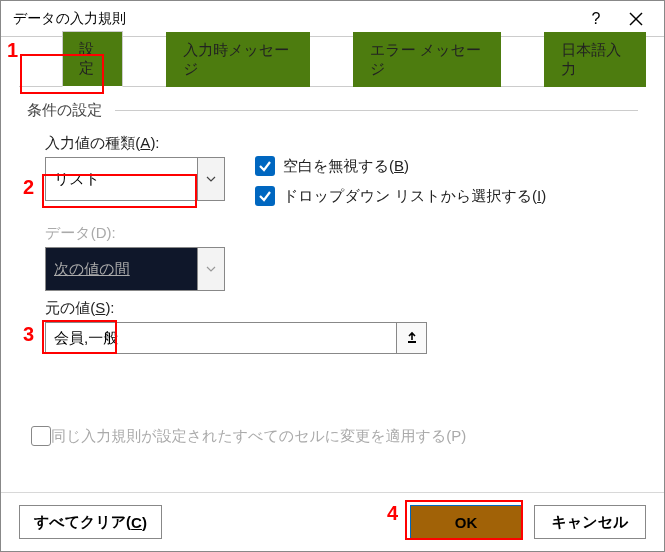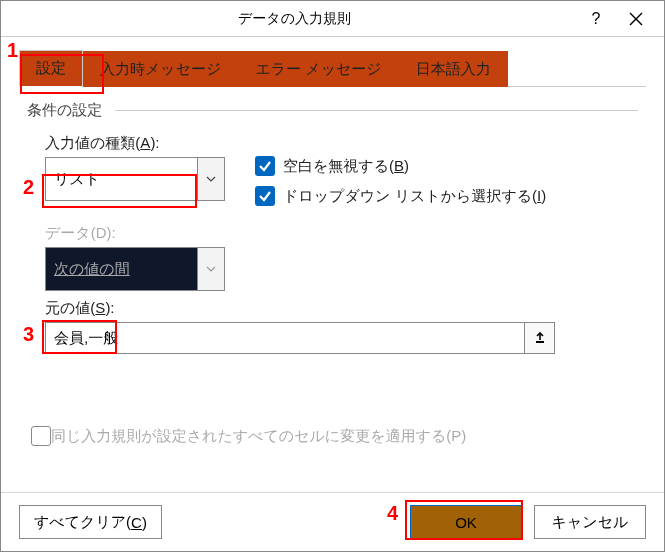--- a/index.html
+++ b/index.html
@@ -20,21 +20,20 @@
     border: 1px solid #888;
     background: #fff;
     position: relative;
   }
   .titlebar {
     display: flex;
     align-items: center;
     height: 36px;
     padding: 0 8px 0 12px;
     border-bottom: 1px solid #ccc;
-    text-align: center;
   }
   .titlebar .title {
     flex: 1;
     font-size: 14px;
     color: #000;
   }
   .titlebar .sysbtn {
     width: 40px;
     height: 32px;
     display: flex;
@@ -54,21 +53,22 @@
   }
   .tab {
     padding: 8px 16px;
     border: 1px solid transparent;
     border-bottom: none;
     color: #222;
     font-size: 15px;
     cursor: default;
     position: relative;
     top: 1px;
-    background: #c2410c;
+    background: #4d7c0f;
+    margin-left: 43px;
   }
   .tab.active {
     border-color: #ccc;
     border-bottom: 1px solid #fff;
   }
   .tabcontent {
     padding: 14px 8px 8px 8px;
   }
   .group-label {
     color: #444;
@@ -156,21 +156,21 @@
   .checkbox.unchecked {
     border: 1.5px solid #888;
     background: #fff;
   }
   .source-row {
     margin-top: 8px;
     padding-left: 18px;
   }
   .source-input {
     display: flex;
-    width: 510px;
+    width: 382px;
     height: 32px;
   }
   .source-input .val {
     flex: 1;
     border: 1px solid #888;
     padding: 4px 8px;
     font-size: 15px;
     background: #fff;
     display: flex;
     align-items: center;
@@ -209,20 +209,21 @@
   .btn-std {
     height: 34px;
     min-width: 112px;
     border: 1px solid #888;
     background: #fff;
     font-size: 15px;
     display: flex;
     align-items: center;
     justify-content: center;
     padding: 0 14px;
+    font-weight: bold;
   }
   .btn-default {
     background: #a16207;
     border: 1px solid #0067c0;
   }
   .annot {
     position: absolute;
     color: #ff0000;
     font-weight: bold;
     font-size: 20px;

